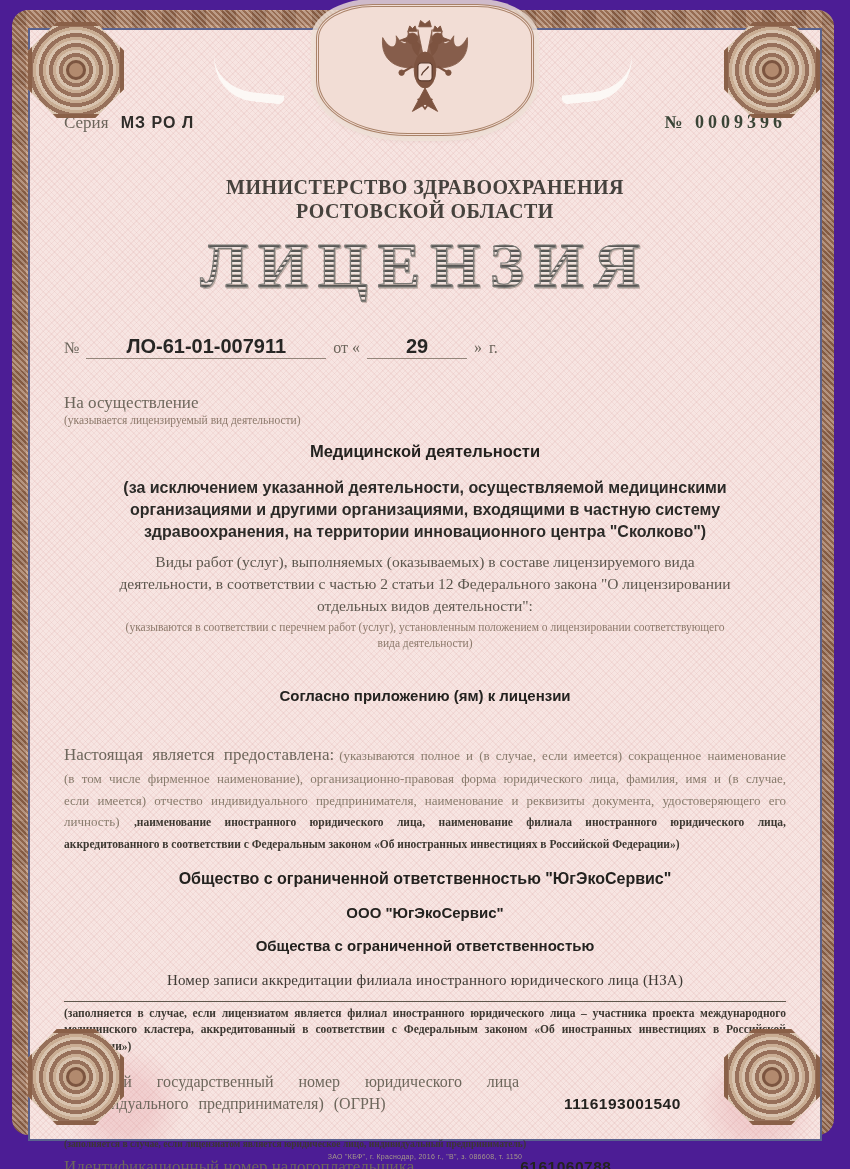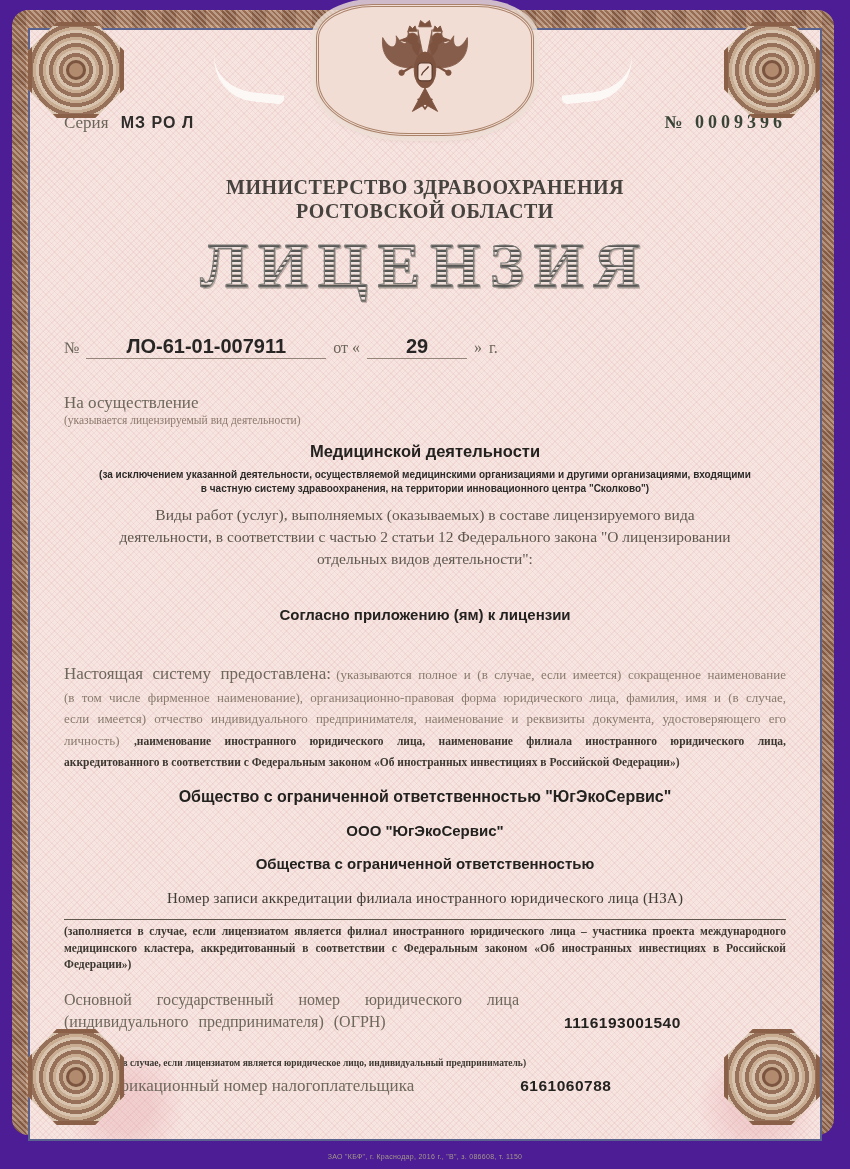--- a/index.html
+++ b/index.html
@@ -65,22 +65,22 @@
 
   .lic-line{display:flex;align-items:baseline;margin-top:32px;font-size:16px;color:#6b645a;gap:7px;}
   .cell{border-bottom:1px solid #93857a;text-align:center;font-family:"Liberation Sans",sans-serif;
     font-weight:700;color:#272624;font-size:20px;}
   .cell.num{flex:0 0 240px;} .cell.day{flex:0 0 100px;} .cell.my{flex:0 0 235px;}
 
   .lead{font-size:17px;color:#6e675c;margin-top:34px;}
   .hint{font-size:11.5px;color:#8d7a6c;margin-top:1px;}
   .value-bold{font-family:"Liberation Sans",sans-serif;font-weight:700;color:#23221f;text-align:center;}
   .activity-value{font-size:16.5px;margin-top:16px;}
-  .exception{font-family:"Liberation Sans",sans-serif;font-weight:600;color:#2c2b28;font-size:10px;
-    text-align:center;line-height:1.38;margin:7px auto 0;max-width:660px;}
+  .exception{font-family:"Liberation Sans",sans-serif;font-weight:600;color:#2c2b28;font-size:16px;
+    text-align:center;line-height:1.38;margin:16px auto 0;max-width:660px;}
   .works{font-size:15.5px;color:#5d574e;text-align:center;line-height:1.42;margin:8px auto 0;max-width:620px;}
   .works-hint{font-size:11.5px;color:#8d7a6c;text-align:center;line-height:1.35;margin:3px auto 0;max-width:600px;}
   .attachments{font-size:15px;margin-top:36px;}
 
   .granted{margin-top:40px;text-align:justify;line-height:1.35;}
   .granted .g-lead{font-size:17px;color:#6e675c;word-spacing:4px;}
   .granted .g-hint1{font-size:13px;color:#887b6c;word-spacing:2px;}
   .granted .g-hint2{font-size:11.5px;font-weight:700;color:#3c3831;}
 
   .org{font-size:16px;margin-top:16px;} .org.small{font-size:15px;}
@@ -180,25 +180,26 @@
     </div>
 
     <div class="lead">На осуществление</div>
     <div class="hint">(указывается лицензируемый вид деятельности)</div>
 
     <div class="value-bold activity-value">Медицинской деятельности</div>
 
     <div class="exception">(за исключением указанной деятельности, осуществляемой медицинскими организациями и другими организациями, входящими в частную систему здравоохранения, на территории инновационного центра "Сколково")</div>
 
     <div class="works">Виды работ (услуг), выполняемых (оказываемых) в составе лицензируемого вида деятельности, в соответствии с частью 2 статьи 12 Федерального закона "О лицензировании отдельных видов деятельности":</div>
+    <div class="works-hint">(указываются в соответствии с перечнем работ (услуг), установленным положением о лицензировании соответствующего вида деятельности)</div>
 
     <div class="value-bold attachments">Согласно приложению (ям) к лицензии</div>
 
     <div class="granted">
-      <span class="g-lead">Настоящая систему предоставлена:</span>
+      <span class="g-lead">Настоящая является предоставлена:</span>
       <span class="g-hint1">(указываются полное и (в случае, если имеется) сокращенное наименование (в том числе фирменное наименование), организационно-правовая форма юридического лица, фамилия, имя и (в случае, если имеется) отчество индивидуального предпринимателя, наименование и реквизиты документа, удостоверяющего его личность)</span>
       <span class="g-hint2">,наименование иностранного юридического лица, наименование филиала иностранного юридического лица, аккредитованного в соответствии с Федеральным законом «Об иностранных инвестициях в Российской Федерации»)</span>
     </div>
 
     <div class="value-bold org">Общество с ограниченной ответственностью "ЮгЭкоСервис"</div>
     <div class="value-bold org small">ООО "ЮгЭкоСервис"</div>
     <div class="value-bold org small">Общества с ограниченной ответственностью</div>
 
     <div class="nza-label">Номер записи аккредитации филиала иностранного юридического лица (НЗА)</div>
     <div class="hr"></div>

